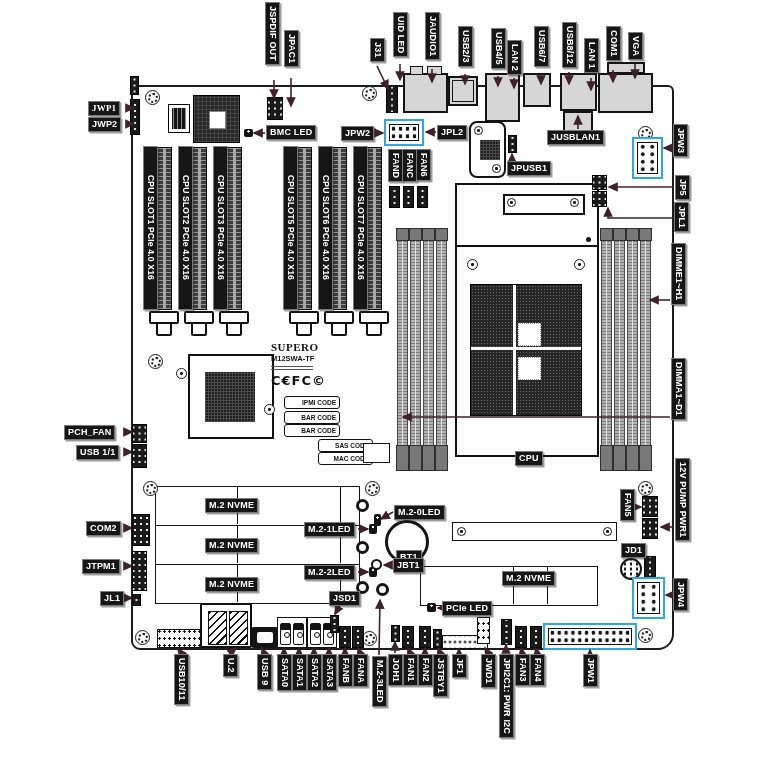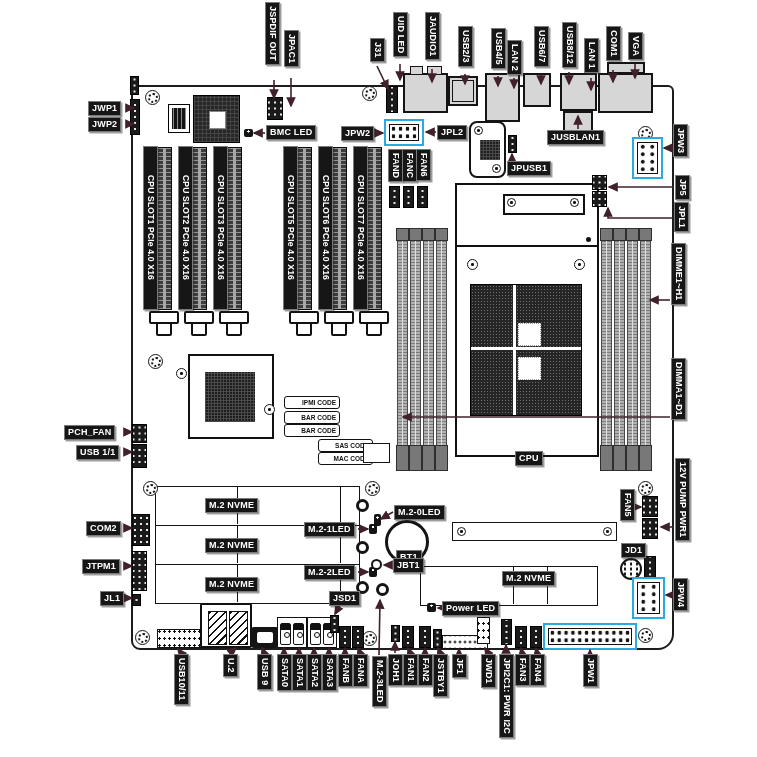--- a/index.html
+++ b/index.html
@@ -104,20 +104,26 @@
       <div class="padsq" style="left:47px;top:72px"></div>
     </div>
   </div>
 
   <div id="pch">
     <div class="chipgrid" style="left:15px;top:16px;width:50px;height:50px"></div>
   </div>
   <div class="screw" style="left:176px;top:368px;width:11px;height:11px;z-index:12"></div>
   <div class="screw" style="left:264px;top:404px;width:11px;height:11px;z-index:12"></div>
 
+  <div id="brand">
+    <div class="bn">SUPERO</div>
+    <div class="bm">M12SWA-TF</div>
+    <div class="rev"></div>
+    <div class="mk">C€FC©</div>
+  </div>
 
   <svg id="arrowsvg" width="757" height="757">
     <defs>
       <marker id="ah" markerWidth="7" markerHeight="6" refX="5.5" refY="3" orient="auto">
         <path d="M0,0 L6.5,3 L0,6 Z" fill="#40202a"></path>
       </marker>
     </defs>
     <g id="arrowgroup">
         <polyline points="274,80 274,98" fill="none" stroke="#40202a" stroke-width="1.6" marker-end="url(#ah)"></polyline>
         <polyline points="291,78 291,106" fill="none" stroke="#40202a" stroke-width="1.6" marker-end="url(#ah)"></polyline>
@@ -375,21 +381,21 @@
     <div class="lbl v" style="left: 393px; top: 12px;">UID LED</div>
     <div class="lbl v" style="left: 425px; top: 12px;">JAUDIO1</div>
     <div class="lbl v" style="left: 458px; top: 26px;">USB2/3</div>
     <div class="lbl v" style="left: 491px; top: 28px;">USB4/5</div>
     <div class="lbl v" style="left: 507px; top: 40px;">LAN 2</div>
     <div class="lbl v" style="left: 534px; top: 26px;">USB6/7</div>
     <div class="lbl v" style="left: 562px; top: 22px;">USB8/12</div>
     <div class="lbl v" style="left: 584px; top: 38px;">LAN 1</div>
     <div class="lbl v" style="left: 606px; top: 26px;">COM1</div>
     <div class="lbl v" style="left: 628px; top: 32px;">VGA</div>
-    <div class="lbl" style="left: 88px; top: 101px;">JWP1</div>
+    <div class="lbl" style="left: 88px; top: 101px; font-family: Liberation Serif, serif;">JWP1</div>
     <div class="lbl" style="left: 88px; top: 117px;">JWP2</div>
     <div class="lbl" style="left: 266px; top: 125px;">BMC LED</div>
     <div class="lbl" style="left: 341px; top: 126px;">JPW2</div>
     <div class="lbl" style="left: 437px; top: 125px;">JPL2</div>
     <div class="lbl v" style="left: 388px; top: 149px;">FAND</div>
     <div class="lbl v" style="left: 402px; top: 149px;">FANC</div>
     <div class="lbl v" style="left: 416px; top: 149px;">FAN6</div>
     <div class="lbl" style="left: 507px; top: 161px;">JPUSB1</div>
     <div class="lbl" style="left: 547px; top: 130px;">JUSBLAN1</div>
     <div class="lbl v" style="left: 673px; top: 124px;">JPW3</div>
@@ -410,21 +416,21 @@
     <div class="lbl" style="left: 205px; top: 498px;">M.2 NVME</div>
     <div class="lbl" style="left: 205px; top: 538px;">M.2 NVME</div>
     <div class="lbl" style="left: 205px; top: 577px;">M.2 NVME</div>
     <div class="lbl" style="left: 502px; top: 571px;">M.2 NVME</div>
     <div class="lbl" style="left: 394px; top: 505px;">M.2-0LED</div>
     <div class="lbl" style="left: 304px; top: 522px;">M.2-1LED</div>
     <div class="lbl" style="left: 304px; top: 565px;">M.2-2LED</div>
     <div class="lbl" style="left: 396px; top: 550px;">BT1</div>
     <div class="lbl" style="left: 393px; top: 558px;">JBT1</div>
     <div class="lbl" style="left: 329px; top: 591px;">JSD1</div>
-    <div class="lbl" style="left: 442px; top: 601px;">Power LED</div>
+    <div class="lbl" style="left: 442px; top: 601px;">PCIe LED</div>
     <div class="lbl v" style="left: 174px; top: 654px;">USB10/11</div>
     <div class="lbl v" style="left: 223px; top: 654px;">U.2</div>
     <div class="lbl v" style="left: 257px; top: 654px;">USB 9</div>
     <div class="lbl v" style="left: 277px; top: 654px;">SATA0</div>
     <div class="lbl v" style="left: 292px; top: 654px;">SATA1</div>
     <div class="lbl v" style="left: 307px; top: 654px;">SATA2</div>
     <div class="lbl v" style="left: 322px; top: 654px;">SATA3</div>
     <div class="lbl v" style="left: 338px; top: 654px;">FANB</div>
     <div class="lbl v" style="left: 353px; top: 654px;">FANA</div>
     <div class="lbl v" style="left: 372px; top: 656px;">M.2-3LED</div>

